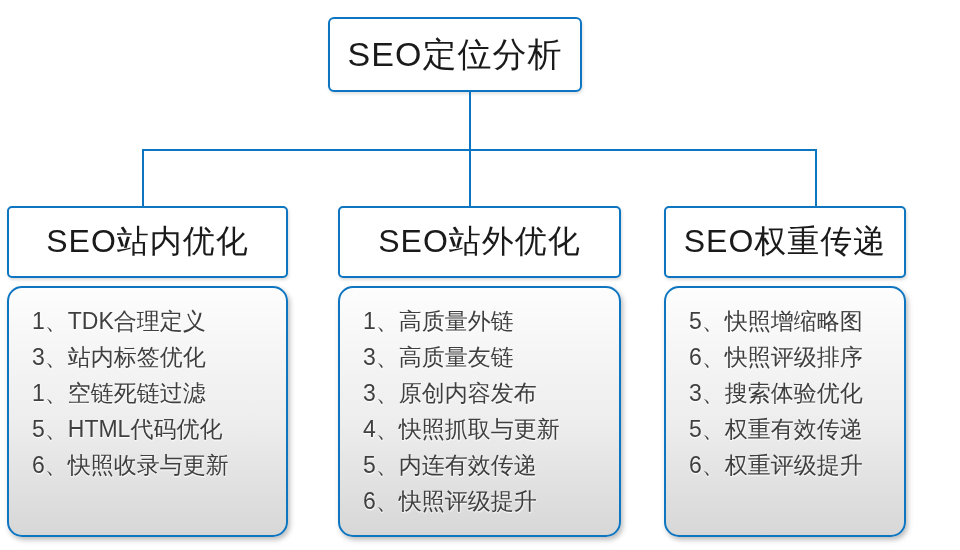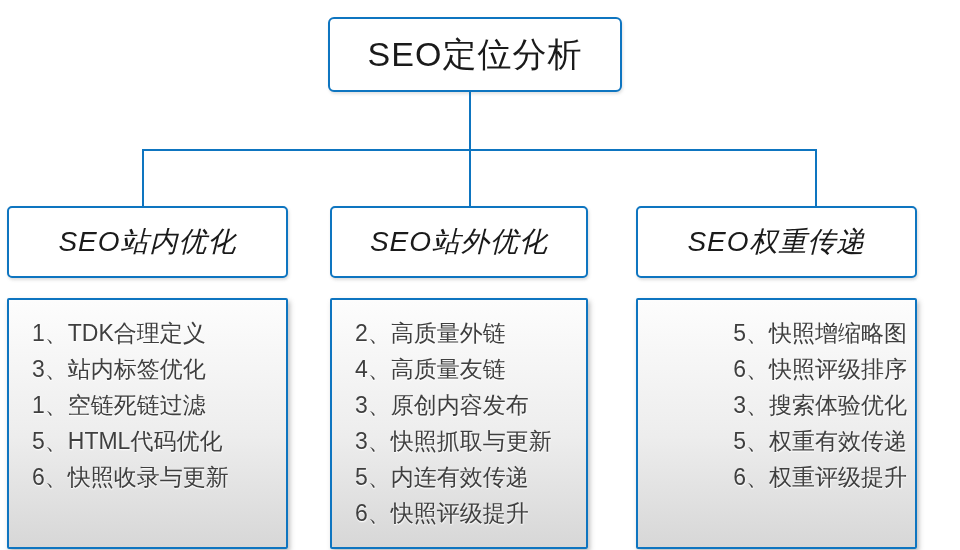--- a/index.html
+++ b/index.html
@@ -19,21 +19,21 @@
     position:relative;
     width:960px;
     height:550px;
     background:#ffffff;
     overflow:hidden;
   }
   
   .root-node{
     position:absolute;
     left:328px; top:17px;
-    width:294px; height:75px;
+    width:254px; height:75px;
     background:var(--node-bg);
     border:2px solid var(--line);
     border-radius:6px;
     box-sizing:border-box;
     display:flex; align-items:center; justify-content:center;
     box-shadow:1px 2px 3px rgba(140,140,140,0.25);
   }
   .root-node .node-label{
     font-size:34px;
     letter-spacing:1px;
@@ -42,43 +42,42 @@
   
   .conn{position:absolute; background:var(--line);}
   .conn-stem    {left:469px; top:91px;  width:2px;  height:59px;}
   .conn-hbar    {left:142px; top:149px; width:675px; height:2px;}
   .conn-drop-l  {left:142px; top:149px; width:2px;  height:58px;}
   .conn-drop-m  {left:469px; top:149px; width:2px;  height:58px;}
   .conn-drop-r  {left:815px; top:149px; width:2px;  height:58px;}
   
   .branch{position:absolute; top:206px;}
   .branch.b0{left:7px;   width:281px;}
-  .branch.b1{left:330px; width:258px;}
-  .branch.b2{left:636px; width:281px;text-align:right;}
+  .branch.b1{left:338px; width:283px;}
+  .branch.b2{left:664px; width:242px;}
   .branch-header{
     height:72px;
     background:var(--node-bg);
     border:2px solid var(--line);
     border-radius:5px;
     box-sizing:border-box;
     display:flex; align-items:center; justify-content:center;
     box-shadow:1px 2px 3px rgba(140,140,140,0.3);
   }
   .branch-header .header-label{
-    font-size:28px;
+    font-size:32px;
     letter-spacing:1px;
     color:var(--header-text);
-    font-style:italic;
   }
   .branch-panel{
-    margin-top:20px;
+    margin-top:8px;
     height:251px;
     box-sizing:border-box;
     border:2px solid var(--line);
-    border-radius:2px;
+    border-radius:15px;
     background:linear-gradient(to bottom,var(--panel-top) 0%,#ededed 55%,var(--panel-bottom) 100%);
     box-shadow:2px 3px 5px rgba(110,110,110,0.45);
     padding:15px 8px 0 23px;
   }
   .list-item{
     font-size:23px;
     line-height:36px;
     color:var(--item-text);
     text-shadow:0 1px 1px rgba(255,255,255,0.9), 1px 1px 2px rgba(255,255,255,0.6);
     white-space:nowrap;
@@ -110,24 +109,24 @@
       <div class="list-item">5、HTML代码优化</div>
       <div class="list-item">6、快照收录与更新</div>
     </div>
   </div>
 
   <div class="branch b1">
     <div class="branch-header">
       <span class="header-label">SEO站外优化</span>
     </div>
     <div class="branch-panel">
-      <div class="list-item">2、高质量外链</div>
-      <div class="list-item">4、高质量友链</div>
+      <div class="list-item">1、高质量外链</div>
+      <div class="list-item">3、高质量友链</div>
       <div class="list-item">3、原创内容发布</div>
-      <div class="list-item">3、快照抓取与更新</div>
+      <div class="list-item">4、快照抓取与更新</div>
       <div class="list-item">5、内连有效传递</div>
       <div class="list-item">6、快照评级提升</div>
     </div>
   </div>
 
   <div class="branch b2">
     <div class="branch-header">
       <span class="header-label">SEO权重传递</span>
     </div>
     <div class="branch-panel">

